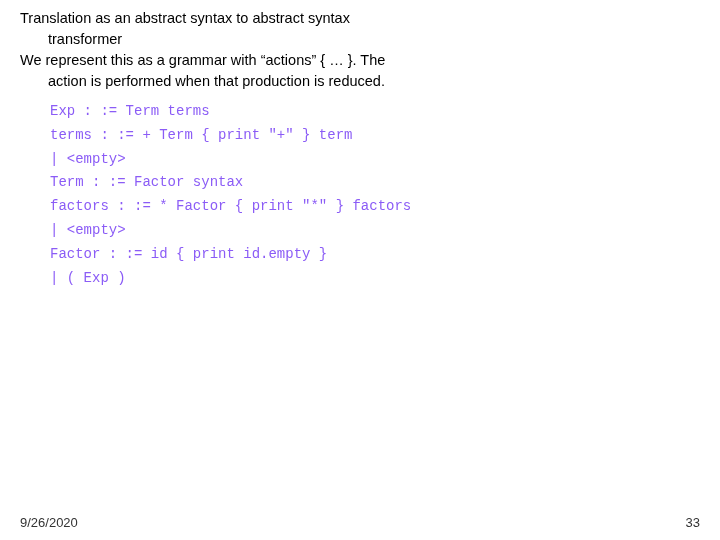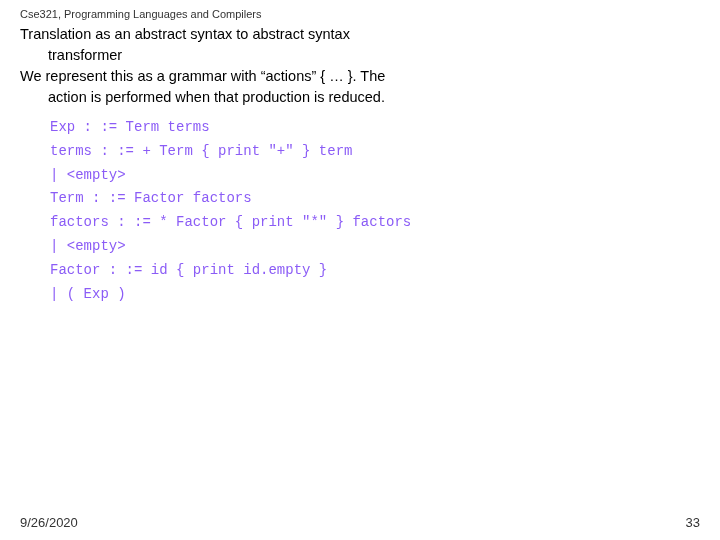--- a/index.html
+++ b/index.html
@@ -66,35 +66,34 @@
       justify-content: space-between;
       font-size: 13px;
       color: #333;
     }
   </style>
 </head>
 <body>
 
 <div class="page-container">
 
-  <div class="course-label">Cse321, Programming Languages and Compilers</div>
 
 
   <div class="body-text">
     <span>Translation as an abstract syntax to abstract syntax</span>
     <span class="indent">transformer</span>
     <span>We represent this as a grammar with “actions” { … }.  The</span>
     <span class="indent">action is performed when that production is reduced.</span>
   </div>
 
   <div class="grammar-block">
     <div>Exp  : :=  Term terms</div>
     <div>terms  : :=  + Term { print "+" } term</div>
     <div>         |  &lt;empty&gt;</div>
-    <div>Term  : :=  Factor factors</div>
+    <div>Term  : :=  Factor syntax</div>
     <div>factors  : :=  * Factor { print "*" } factors</div>
     <div>              |  &lt;empty&gt;</div>
     <div>Factor  : :=  id { print id.empty }</div>
     <div>              |  ( Exp )</div>
   </div>
 
   <div class="footer">
     <span>9/26/2020</span>
     <span>33</span>
   </div>

